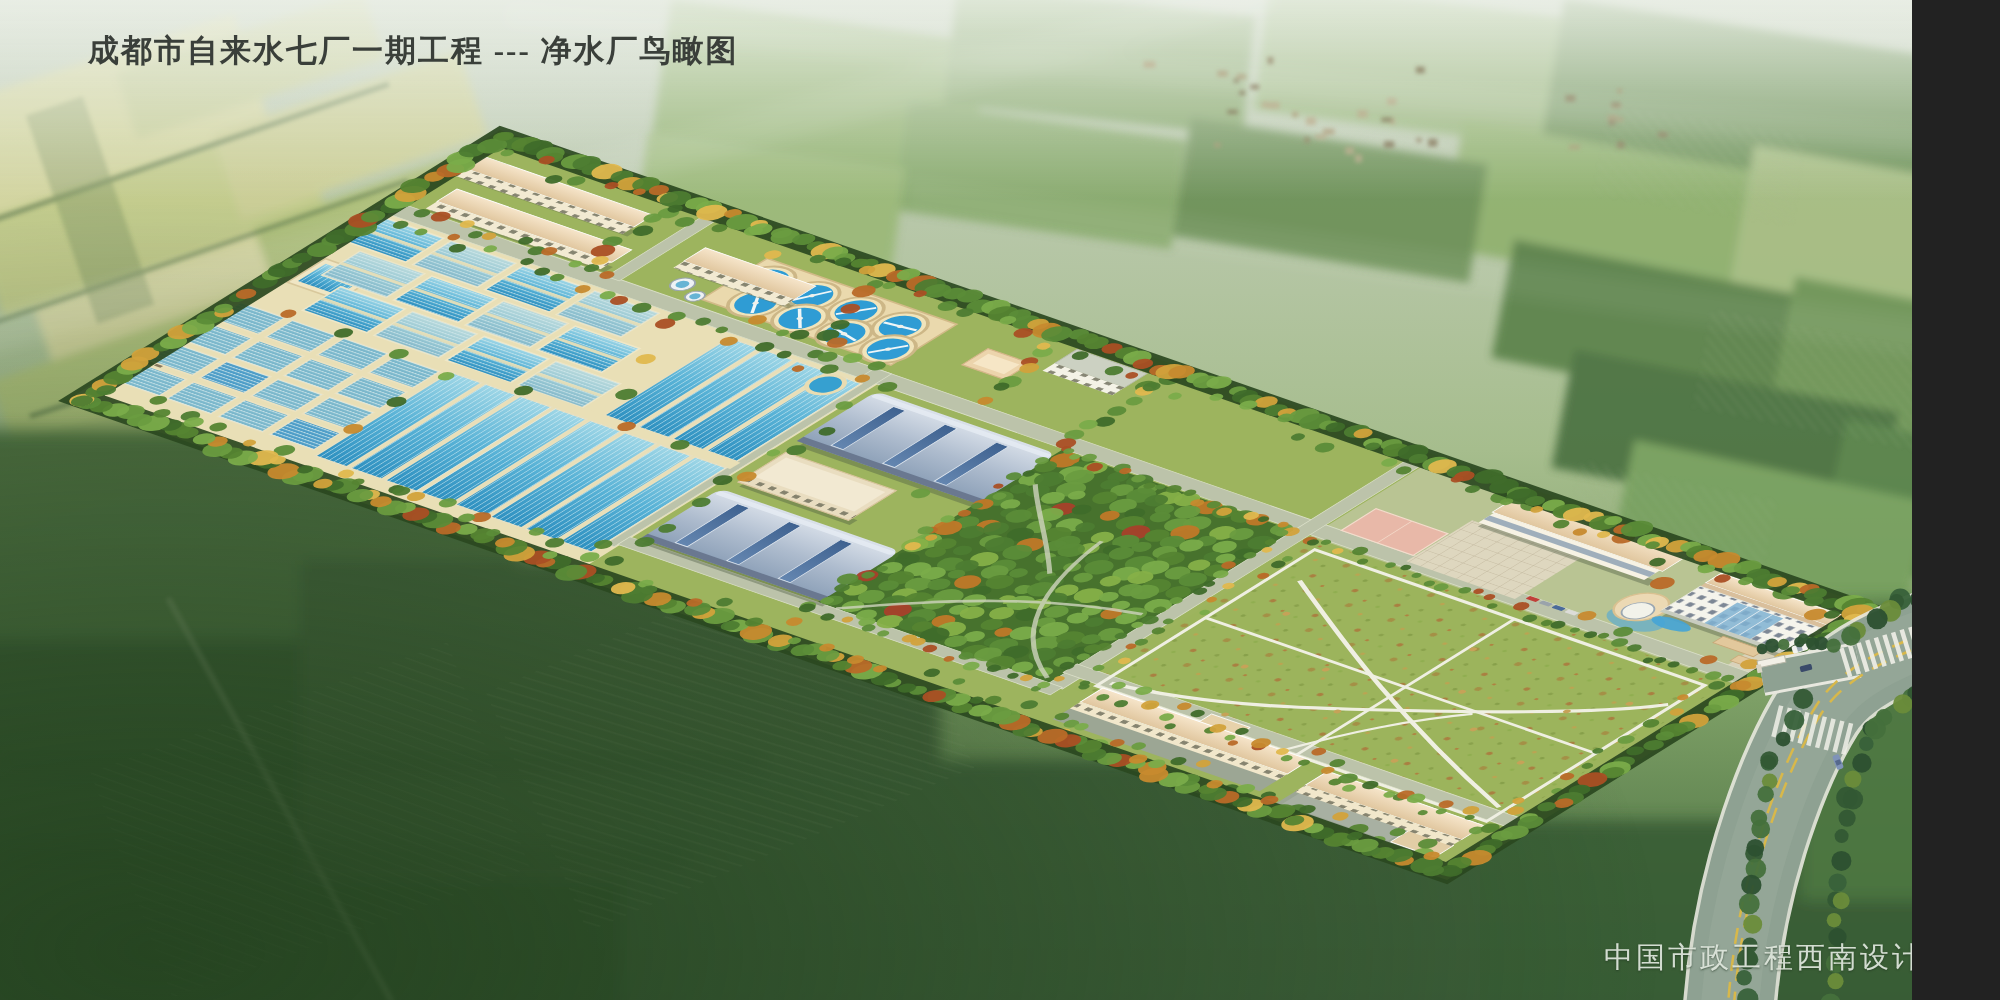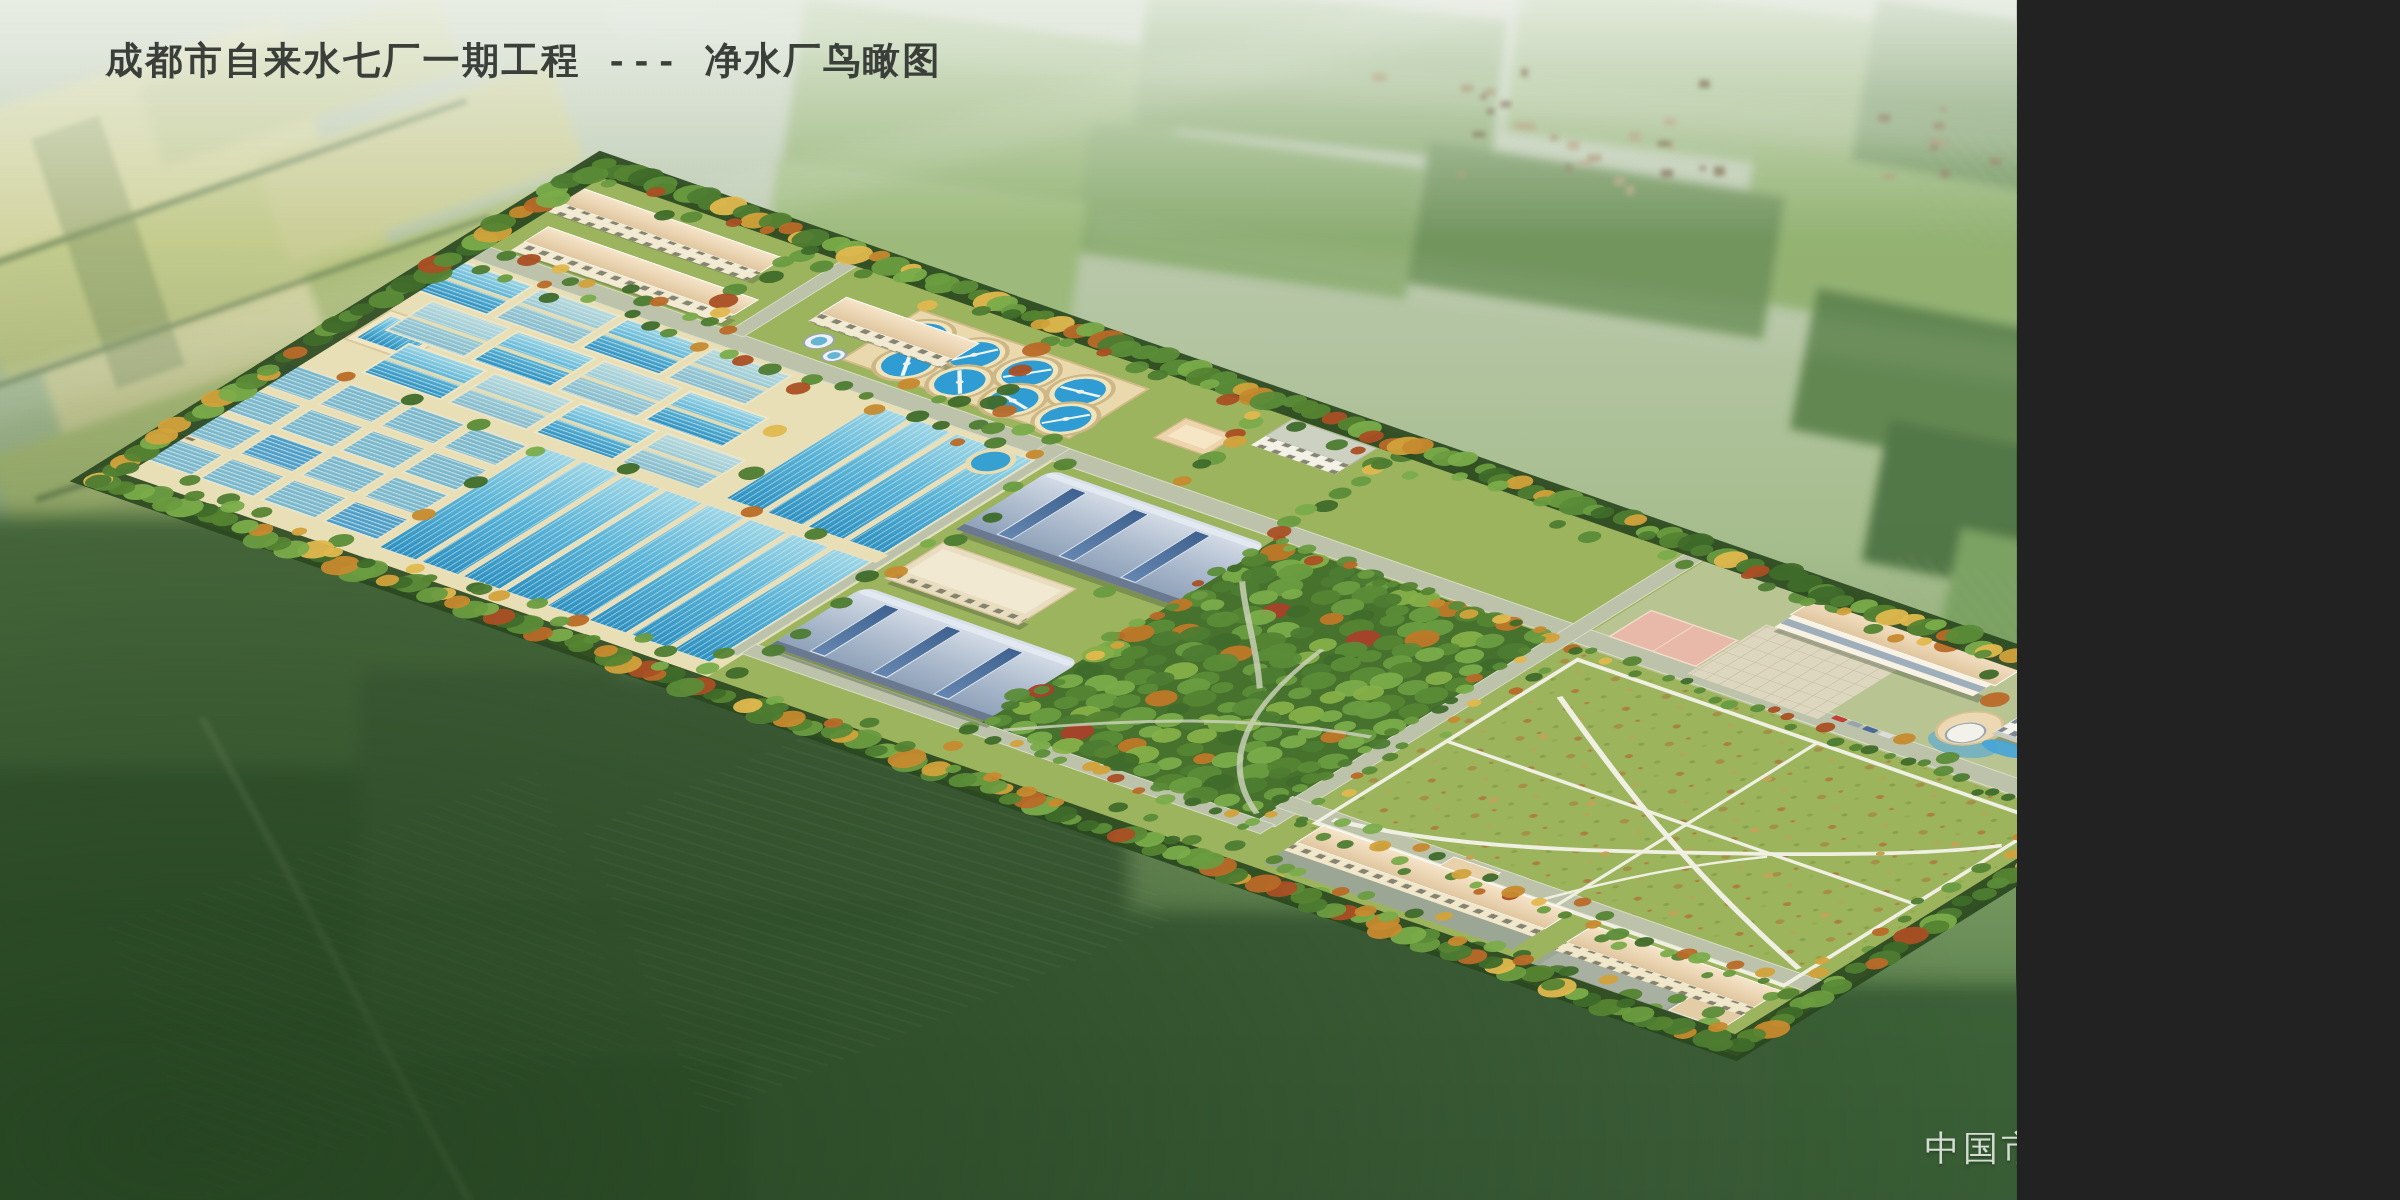--- a/index.html
+++ b/index.html
@@ -1,17 +1,17 @@
 <!DOCTYPE html>
 <html><head>
 <meta charset="utf-8">
 <style>
   html,body{margin:0;padding:0;background:#222;}
-  .stage{position:relative;width:1680px;height:1000px;overflow:hidden;
-         font-family:Liberation Mono, monospace;}
+  .stage{position:relative;width:1912px;height:1000px;overflow:hidden;
+         font-family:Liberation Serif, serif;}
   .stage svg{position:absolute;left:0;top:0;}
   .title-text{position:absolute;left:88px;top:30px;font-size:31px;font-weight:600;
               color:#3a3f3a;letter-spacing:2px;white-space:nowrap;}
   .credit-text{position:absolute;left:1604px;top:938px;font-size:29px;font-weight:500;
                color:rgba(226,233,224,0.92);letter-spacing:3px;white-space:nowrap;
                text-shadow:0 1px 2px rgba(30,50,30,.6);}
 </style>
 </head>
 <body>
 

